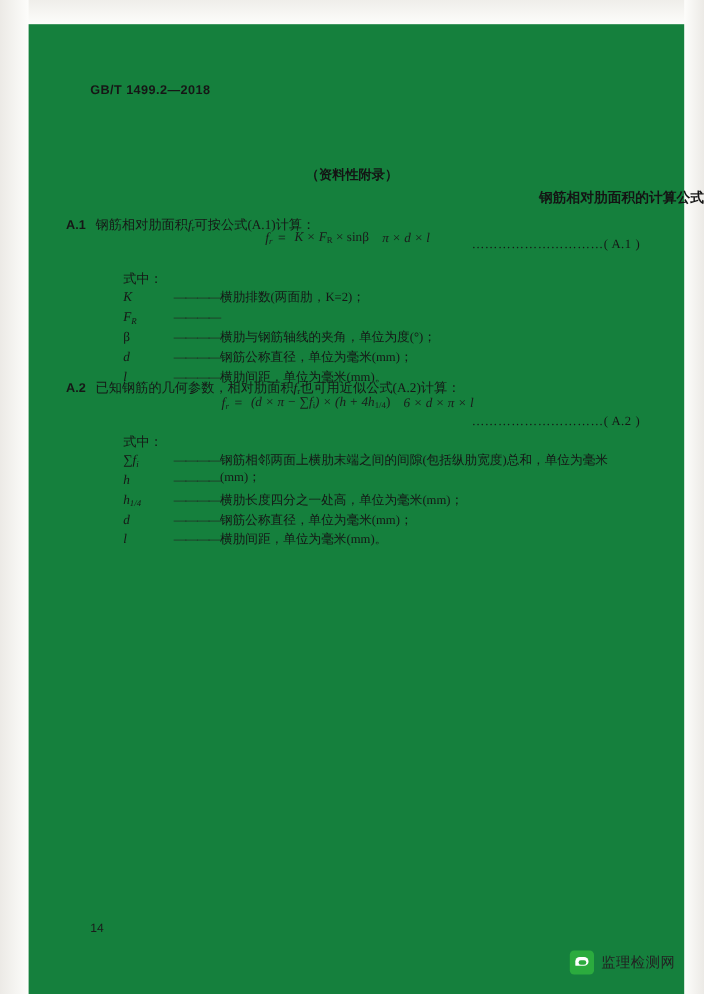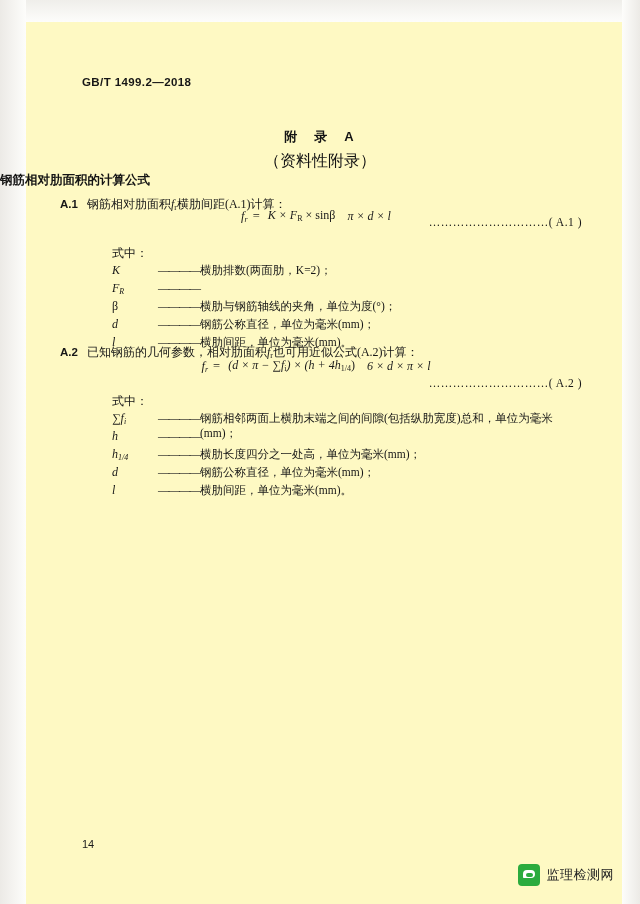--- a/index.html
+++ b/index.html
@@ -13,21 +13,21 @@
     font-family: "Liberation Serif", "DejaVu Serif", serif;
     color: #1b1b1b;
     position: relative;
     overflow: hidden;
   }
   .page {
     position: absolute;
     left: 0; top: 0;
     width: 640px;
     height: 904px;
-    background: #fef9c3;
+    background: #15803d;
   }
   
   .scan-edge-top {
     position: absolute; left: 0; top: 0; width: 640px; height: 22px;
     background: linear-gradient(180deg,#efeeea 0%, #fdfdfb 100%);
   }
   .scan-edge-left {
     position: absolute; left: 0; top: 0; width: 26px; height: 904px;
     background: linear-gradient(90deg,#eceae6 0%, #fdfdfb 100%);
   }
@@ -60,29 +60,29 @@
     font-size: 13px;
     font-weight: bold;
     letter-spacing: 2px;
     color: #141414;
   }
   .annex-sub {
     position: absolute;
     left: 0; right: 0;
     top: 151px;
     text-align: center;
-    font-size: 16px;
-    font-weight: normal;
+    font-size: 12px;
+    font-weight: bold;
     color: #141414;
   }
   .annex-heading {
     position: absolute;
     left: 0; right: 0;
     top: 172px;
-    text-align: left;
+    text-align: right;
     font-size: 12.5px;
     font-weight: bold;
     color: #141414;
   }
   .clause {
     position: absolute;
     font-size: 12px;
     line-height: 17px;
     color: #161616;
   }
@@ -253,26 +253,25 @@
 
 <div class="page">
   <div class="scan-edge-top"></div>
   <div class="scan-edge-left"></div>
   <div class="scan-edge-right"></div>
 
   <div class="content">
 
     <div class="header-code">GB/T 1499.2—2018</div>
 
-    <div class="annex-title">附　录　A</div>
     <div class="annex-sub">（资料性附录）</div>
     <div class="annex-heading">钢筋相对肋面积的计算公式</div>
 
     <div class="clause a1">
-      <span class="num">A.1</span><span>钢筋相对肋面积</span><span class="ital">f</span><sub>r</sub><span>横肋间距(A.1)计算：</span>
+      <span class="num">A.1</span><span>钢筋相对肋面积</span><span class="ital">f</span><sub>r</sub><span>可按公式(A.1)计算：</span>
     </div>
 
     <div class="formula-block f1">
       <div class="formula-row">
         <span class="eq">
           <span class="lhs"><span>f</span><sub>r</sub></span>
           <span>=</span>
           <span class="frac">
             <span class="numer"><span class="ital">K × F</span><sub>R</sub><span> × sinβ</span></span>
             <span class="bar"></span>

